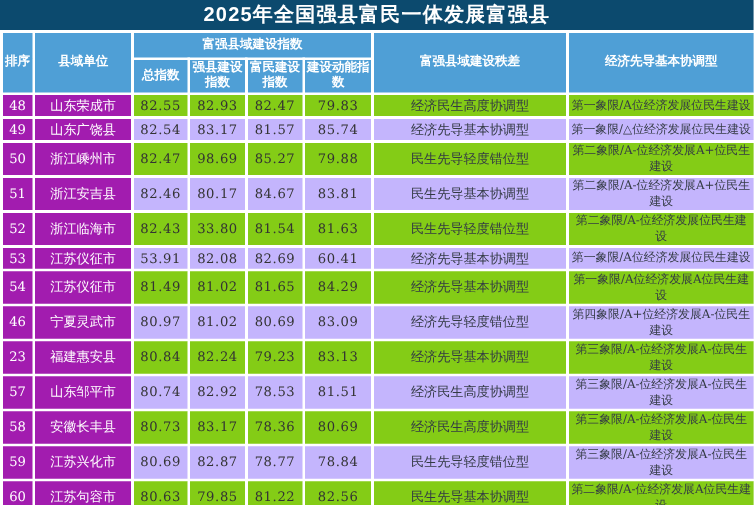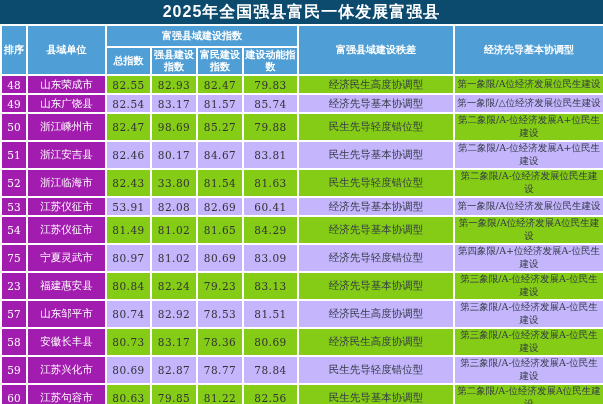--- a/index.html
+++ b/index.html
@@ -131,21 +131,21 @@
           <td class="blue-cell">54</td>
           <td class="blue-cell">江苏仪征市</td>
           <td class="num-cell">81.49</td>
           <td class="num-cell">81.02</td>
           <td class="num-cell">81.65</td>
           <td class="num-cell">84.29</td>
           <td class="diff-cell">经济先导基本协调型</td>
           <td class="level-cell">第一象限/A位经济发展A位民生建设</td>
         </tr>
         <tr class="shade">
-          <td class="blue-cell">75</td>
+          <td class="blue-cell">46</td>
           <td class="blue-cell">宁夏灵武市</td>
           <td class="num-cell">80.97</td>
           <td class="num-cell">81.02</td>
           <td class="num-cell">80.69</td>
           <td class="num-cell">83.09</td>
           <td class="diff-cell">经济先导轻度错位型</td>
           <td class="level-cell">第四象限/A+位经济发展A-位民生建设</td>
         </tr>
         <tr class="light">
           <td class="blue-cell">23</td>

